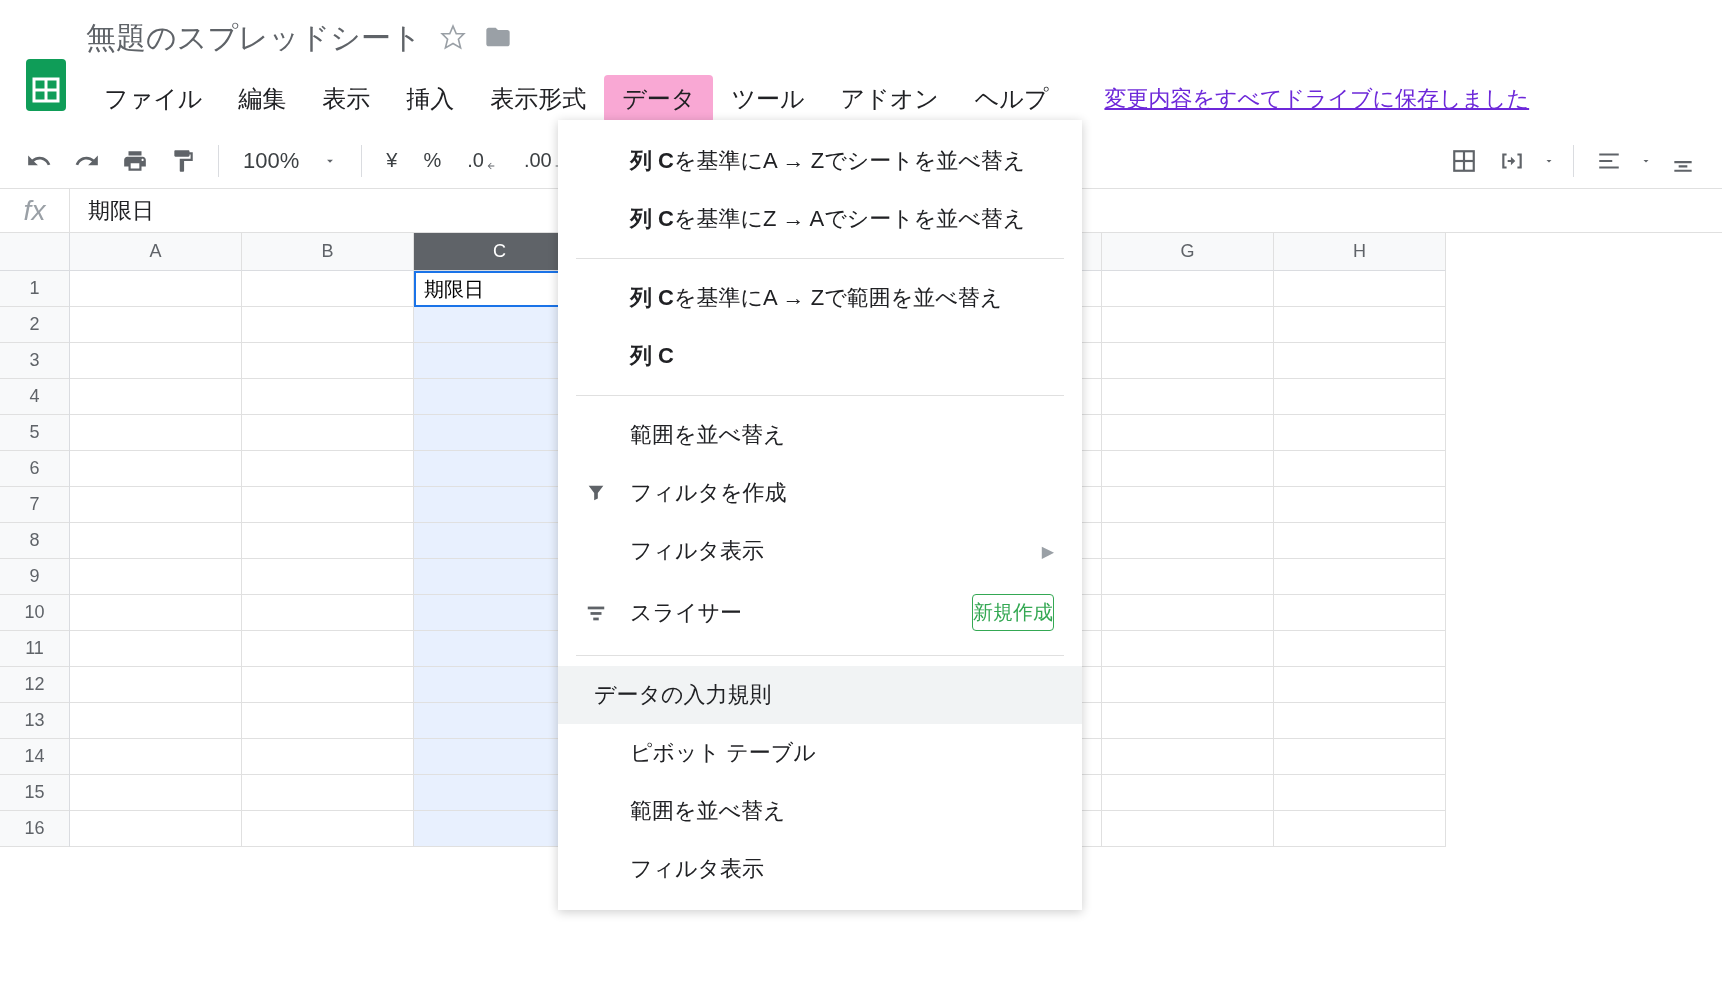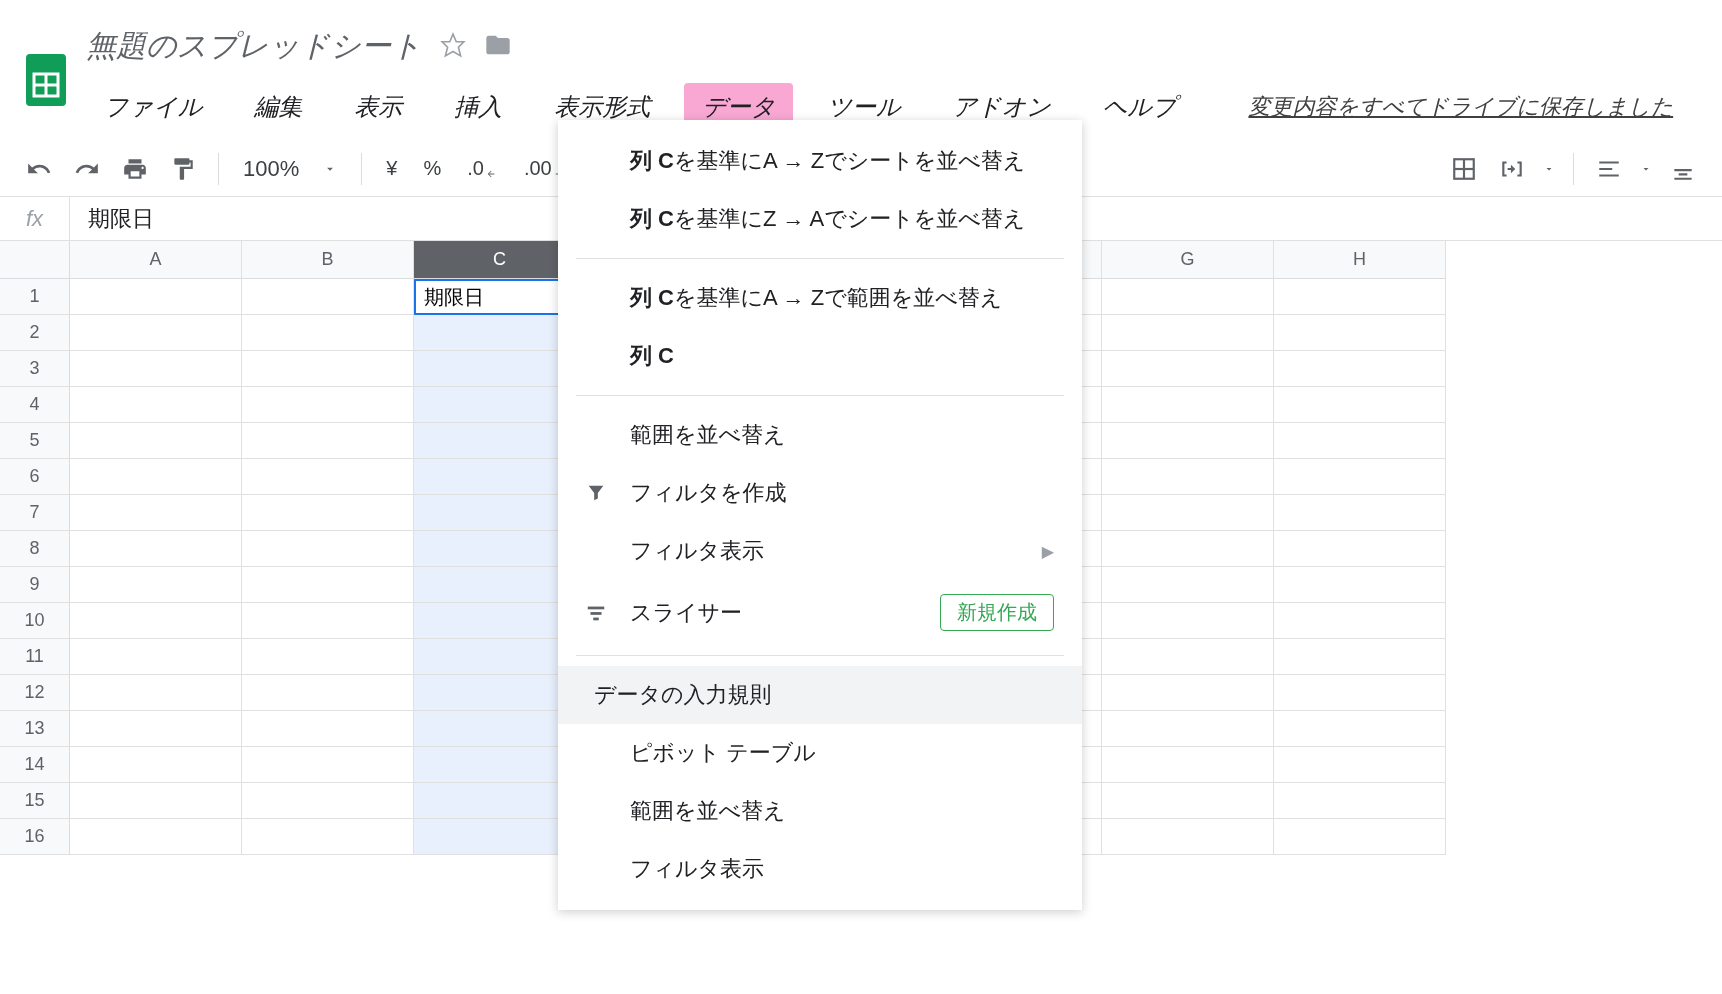--- a/index.html
+++ b/index.html
@@ -1,39 +1,39 @@
 <!DOCTYPE html>
 <html><head>
   <meta charset="utf-8">
   <style>
     * { margin: 0; padding: 0; box-sizing: border-box; font-family: Arial, "Hiragino Sans", "Hiragino Kaku Gothic ProN", Meiryo, sans-serif; }
     body { background: #fff; overflow: hidden; width: 1722px; height: 994px; }
     
-    .header { display: flex; align-items: center; padding: 20px 18px 0; font-style: italic; }
+    .header { display: flex; align-items: flex-end; padding: 12px 18px 0; }
     .logo { width: 56px; height: 76px; display: flex; align-items: center; justify-content: center; margin-top: 8px; }
     .logo svg { width: 48px; height: 64px; }
     .title-area { margin-left: 12px; flex: 1; }
     .title-row { display: flex; align-items: center; gap: 18px; }
     .doc-title { font-size: 30px; color: #5f6368; font-weight: 400; padding: 6px 0; }
     .star-icon, .folder-icon { color: #9aa0a6; cursor: pointer; }
     
-    .menubar { display: flex; align-items: center; margin-top: 10px; gap: 16px; }
+    .menubar { display: flex; align-items: center; margin-top: 10px; gap: 0; }
     .menu-item { font-size: 24px; color: #202124; padding: 8px 18px; cursor: pointer; }
     .menu-item.active { background: #f9a8d4; border-radius: 4px; }
-    .save-status { font-size: 22px; color: #404040; text-decoration: underline; margin-left: 38px; }
+    .save-status { font-size: 22px; color: #6d28d9; text-decoration: underline; margin-left: 38px; }
     
     .toolbar { display: flex; align-items: center; padding: 8px 18px; border-bottom: 1px solid #e0e0e0; gap: 6px; margin-top: 10px; height: 56px; }
     .tb-btn { width: 42px; height: 42px; display: flex; align-items: center; justify-content: center; cursor: pointer; color: #5f6368; border-radius: 4px; }
     .tb-sep { width: 1px; height: 32px; background: #dadce0; margin: 0 8px; }
     .zoom { display: flex; align-items: center; gap: 24px; font-size: 22px; color: #3c4043; padding: 0 10px; cursor: pointer; }
     .tb-text { font-size: 20px; color: #3c4043; padding: 0 10px; cursor: pointer; }
     .toolbar-right { margin-left: auto; display: flex; align-items: center; gap: 6px; }
     
     .formula-bar { display: flex; align-items: center; border-bottom: 1px solid #e0e0e0; height: 44px; }
-    .fx-label { width: 70px; height: 100%; display: flex; align-items: center; justify-content: center; color: #9aa0a6; font-style: italic; font-size: 22px; border-right: 1px solid #e0e0e0; }
+    .fx-label { width: 70px; height: 100%; display: flex; align-items: center; justify-content: center; color: #9aa0a6; font-style: italic; font-size: 28px; border-right: 1px solid #e0e0e0; }
     .formula-input { flex: 1; padding: 0 18px; font-size: 22px; color: #202124; height: 100%; display: flex; align-items: center; }
     
     .grid { position: relative; display: flex; }
     .row-headers { width: 70px; border-right: 1px solid #dadce0; }
     .corner { height: 38px; background: #f8f9fa; border-bottom: 1px solid #dadce0; }
     .row-header { height: 36px; background: #f8f9fa; border-bottom: 1px solid #e0e0e0; display: flex; align-items: center; justify-content: center; font-size: 18px; color: #5f6368; }
     .cols { flex: 1; overflow: hidden; }
     .col-headers { display: flex; height: 38px; }
     .col-header { width: 172px; background: #f8f9fa; border-right: 1px solid #e0e0e0; border-bottom: 1px solid #dadce0; display: flex; align-items: center; justify-content: center; font-size: 18px; color: #5f6368; }
     .col-header.selected { background: #5f6368; color: #fff; }
@@ -43,21 +43,21 @@
     .cell.col-selected { background: #e8f0fe; border-right: 1px solid #c0c6cc; }
     .cell.active { border: 2px solid #1a73e8; background: #fff; outline: none; }
     
     .dropdown { position: absolute; top: 120px; left: 558px; width: 524px; background: #fff; box-shadow: 0 2px 10px rgba(0,0,0,0.2); z-index: 100; padding: 12px 0; }
     .dd-item { display: flex; align-items: center; padding: 14px 28px 14px 72px; font-size: 22px; color: #202124; cursor: pointer; position: relative; min-height: 54px; }
     .dd-item.hovered { background: #f1f3f4; padding-left: 36px; }
     .dd-item .bold-part { font-weight: 700; }
     .dd-sep { height: 1px; background: #e0e0e0; margin: 10px 18px; }
     .dd-icon { position: absolute; left: 24px; width: 28px; height: 28px; display: flex; align-items: center; justify-content: center; color: #5f6368; }
     .dd-right { margin-left: auto; color: #9aa0a6; }
-    .dd-badge { border: 1.5px solid #34a853; color: #34a853; padding: 4px 16px; font-size: 20px; border-radius: 4px; }
+    .dd-badge { border: 1.5px solid #34a853; color: #34a853; padding: 4px 0; font-size: 20px; border-radius: 4px; }
     .dd-arrow { font-size: 16px; }
   </style>
 </head>
 <body>
 
 <div class="header">
   <div class="logo">
     <svg viewBox="0 0 48 64">
         <rect x="4" y="6" width="40" height="52" rx="4" fill="#0f9d58"></rect>
         <rect x="12" y="26" width="24" height="22" fill="none" stroke="#fff" stroke-width="3"></rect>

